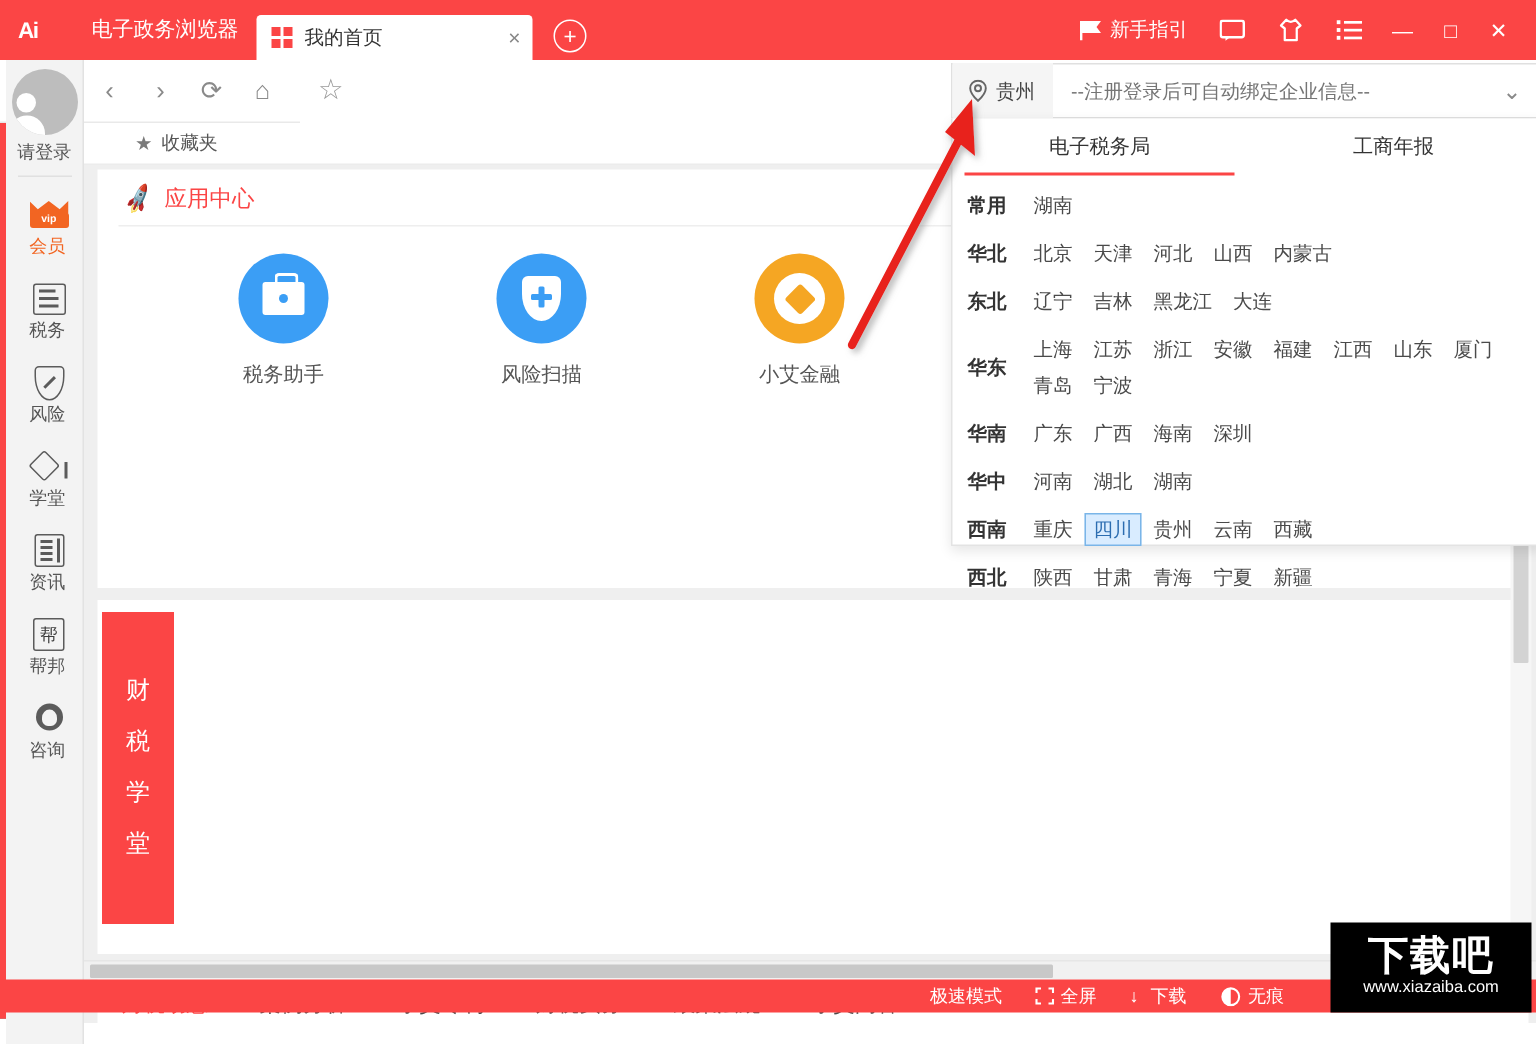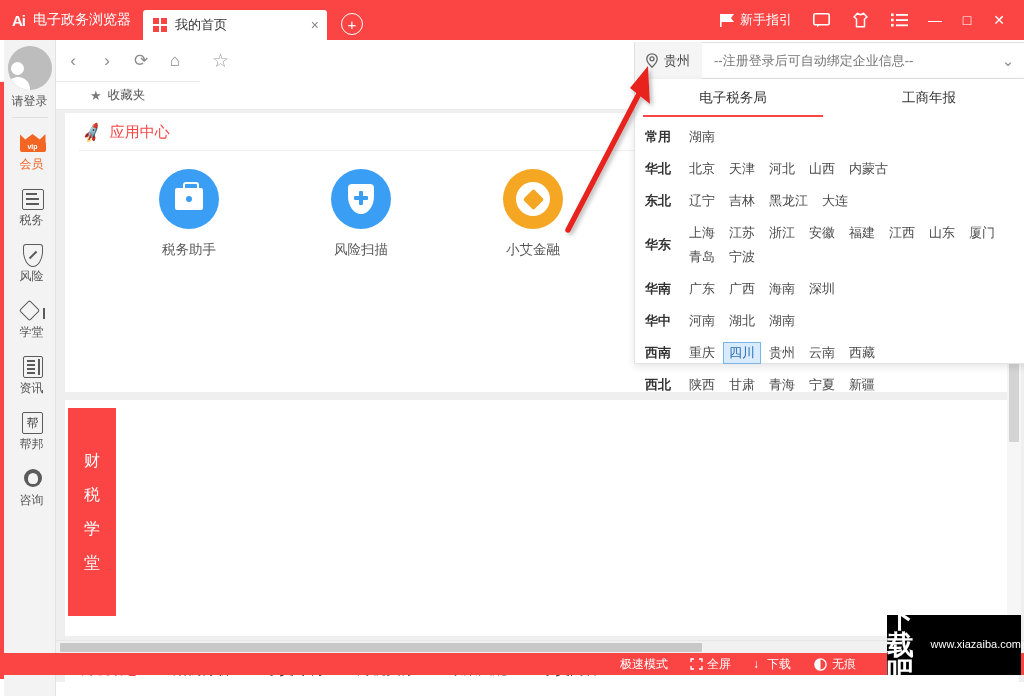--- a/index.html
+++ b/index.html
@@ -17,21 +17,21 @@
 
   
   .titlebar {
     position: absolute; top: 0; left: -4px; width: 1024px; height: 40px;
     background: #fb4545; display: flex; align-items: flex-end;
   }
   .brand { display: flex; align-items: center; height: 40px; padding: 0 0 0 12px; gap: 8px; }
   .brand-logo {
     color: #fff; font-size: 15px; font-weight: bold; letter-spacing: -1px;
   }
-  .brand-name { color: #fff; font-size: 14px; }
+  .brand-name { color: #fff; font-size: 14px; margin-left: 28px; }
   .tabstrip { display: flex; align-items: flex-end; height: 40px; margin-left: 12px; gap: 6px; }
   .browser-tab {
     width: 184px; height: 30px; background: #fff; border-radius: 3px 3px 0 0;
     display: flex; align-items: center; padding: 0 8px 0 10px; gap: 8px;
     position: relative;
   }
   .tab-fav { width: 14px; height: 14px; position: relative; flex: 0 0 14px; }
   .tab-fav i { position: absolute; background: #fb4545; }
   .tab-fav i:nth-child(1){ left:0; top:0; width:6px; height:6px; }
   .tab-fav i:nth-child(2){ left:8px; top:0; width:6px; height:6px; }
@@ -204,21 +204,21 @@
   .statusbar {
     position: absolute; bottom: 0; left: -4px; width: 1024px; height: 22px;
     background: #fb4545; display:flex; align-items:center; justify-content:flex-end;
     padding-right: 168px; gap: 22px;
   }
   .st-item { color:#fff; font-size: 12px; display:flex; align-items:center; gap:4px; cursor:pointer; }
 
   
   .watermark {
     position:absolute; right: 0px; bottom: 0px; width: 134px; height: 60px;
-    background:#000; display:flex; flex-direction:row; align-items:center; justify-content:center; z-index:80;
+    background:#000; display:flex; flex-direction:column; align-items:center; justify-content:center; z-index:80;
   }
   .wm-big { color:#fff; font-size: 27px; font-weight:bold; line-height: 1; letter-spacing:1px; }
   .wm-sm { color:#fff; font-size: 11px; line-height: 1.4; }
 </style>
 </head>
 <body>
 
 <div id="app">
 
   <div class="titlebar">

